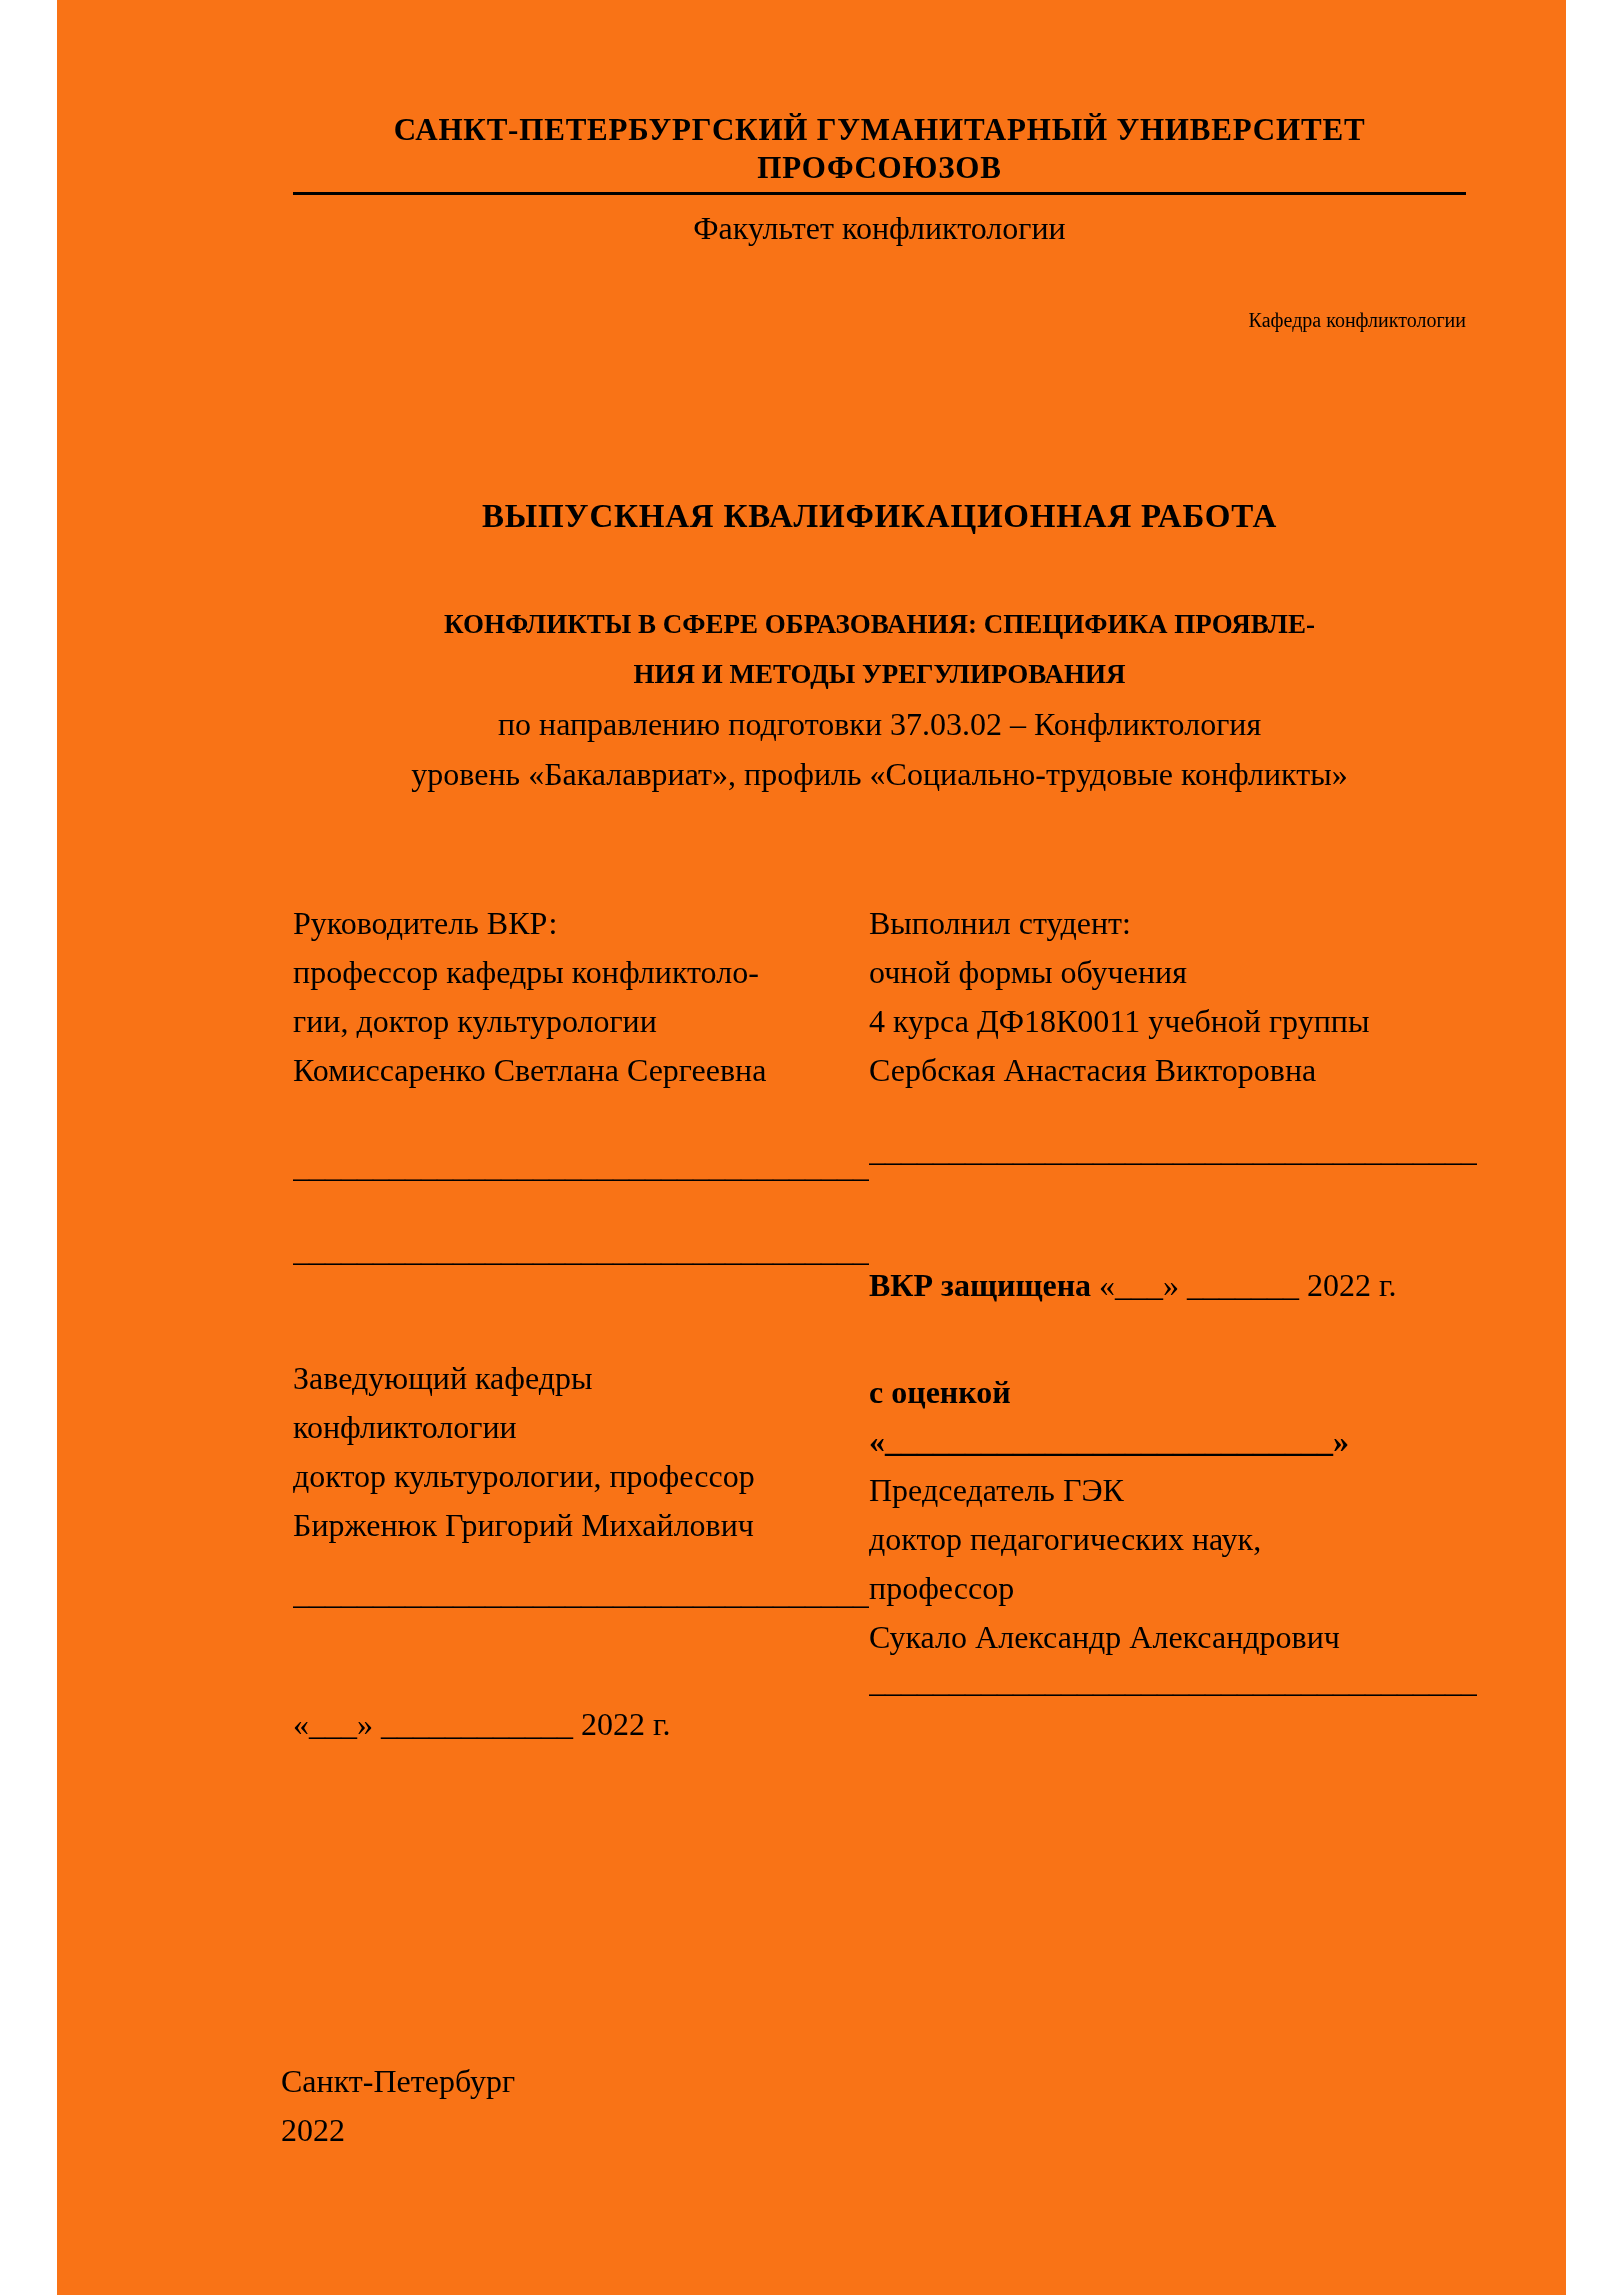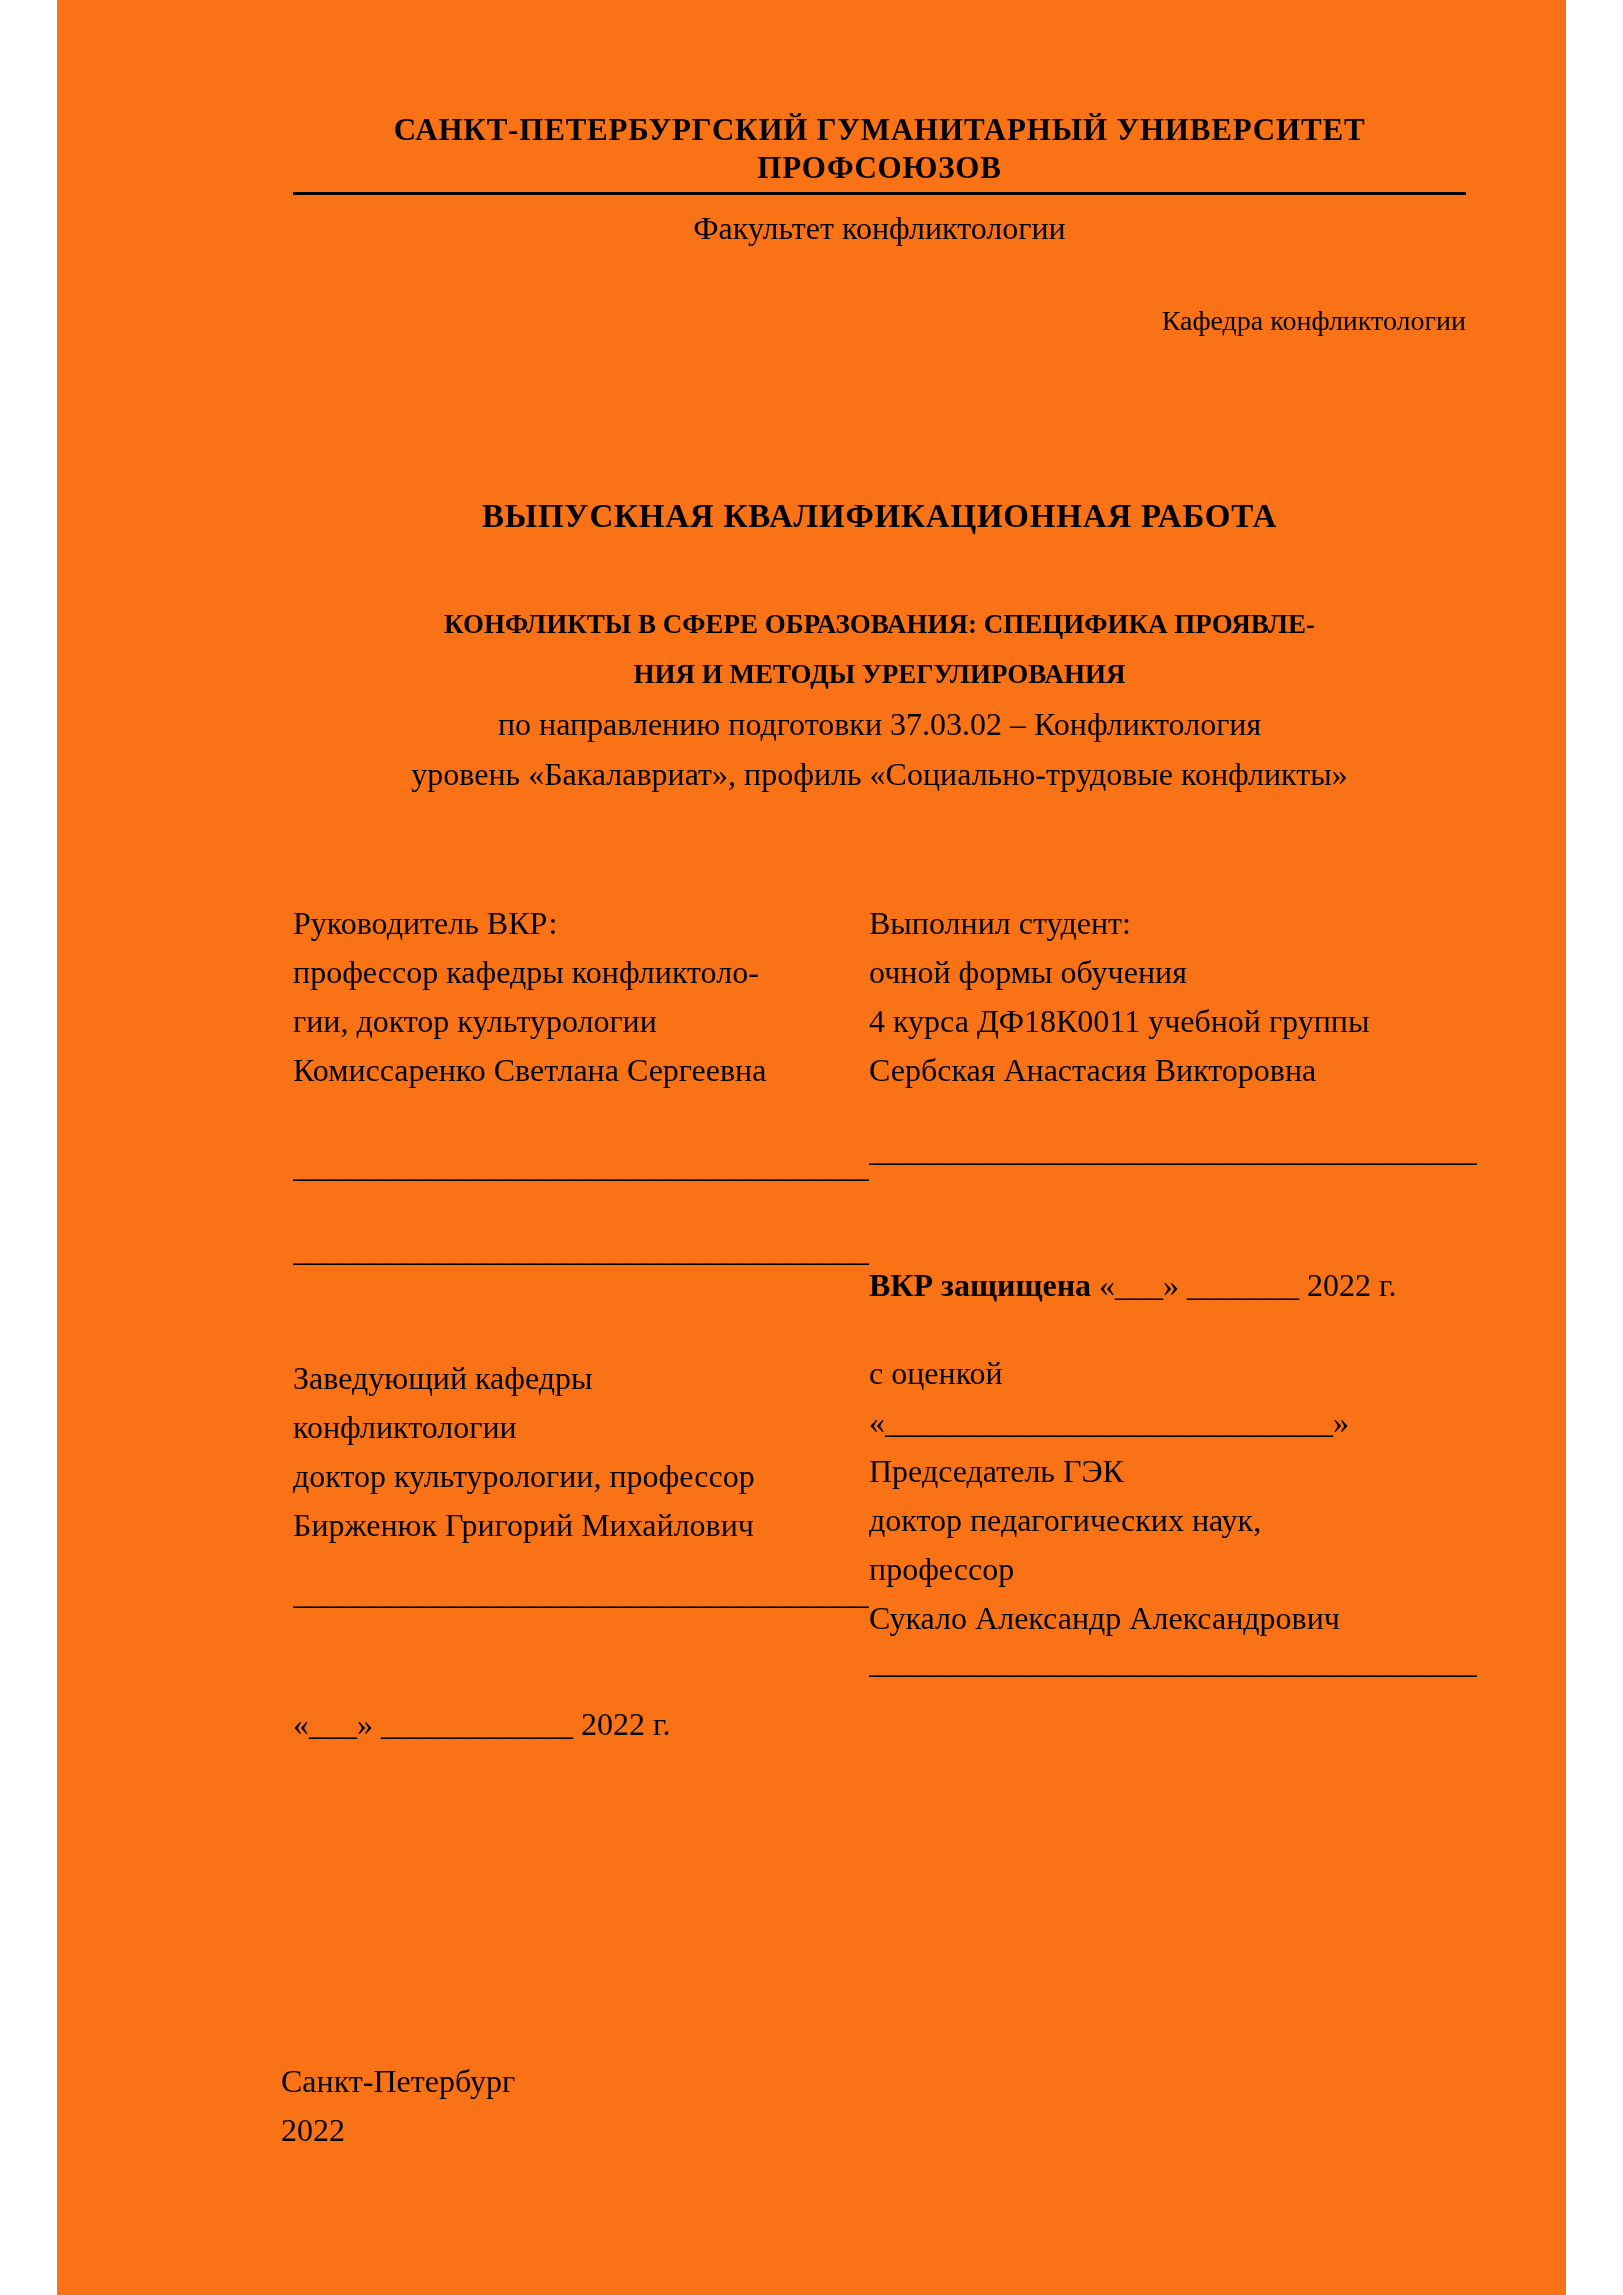--- a/index.html
+++ b/index.html
@@ -36,21 +36,21 @@
       display: inline-block;
       border-bottom: 3.1px solid #000;
       padding-bottom: 4.7px;
     }
     .faculty {
       font-size: 32px;
       line-height: 39px;
       margin-top: 14px;
     }
     .department {
-      font-size: 28px;
+      font-size: 20px;
       line-height: 39px;
       margin-top: 53px;
     }
     .work-type {
       font-size: 33px;
       line-height: 39px;
       font-weight: bold;
       letter-spacing: 0.8px;
       margin-top: 157px;
     }
@@ -80,21 +80,21 @@
     .sig-row {
       white-space: nowrap;
       overflow: hidden;
       letter-spacing: 0;
     }
     .bold { font-weight: bold; }
 
     .mt-25 { margin-top: 19.6px; }
     .mt-40 { margin-top: 31px; }
     .mt-45 { margin-top: 35px; }
-    .mt-50 { margin-top: 39px; }
+    .mt-50 { margin-top: 58px; font-weight: bold; }
     .mt-60 { margin-top: 47px; }
     .mt-100 { margin-top: 79px; }
     .mt-105 { margin-top: 82px; }
     .mt-110 { margin-top: 86px; }
     .mt-neg6 { margin-top: -4.7px; }
 
     .footer {
       position: absolute;
       left: 224px;
       right: 100px;

